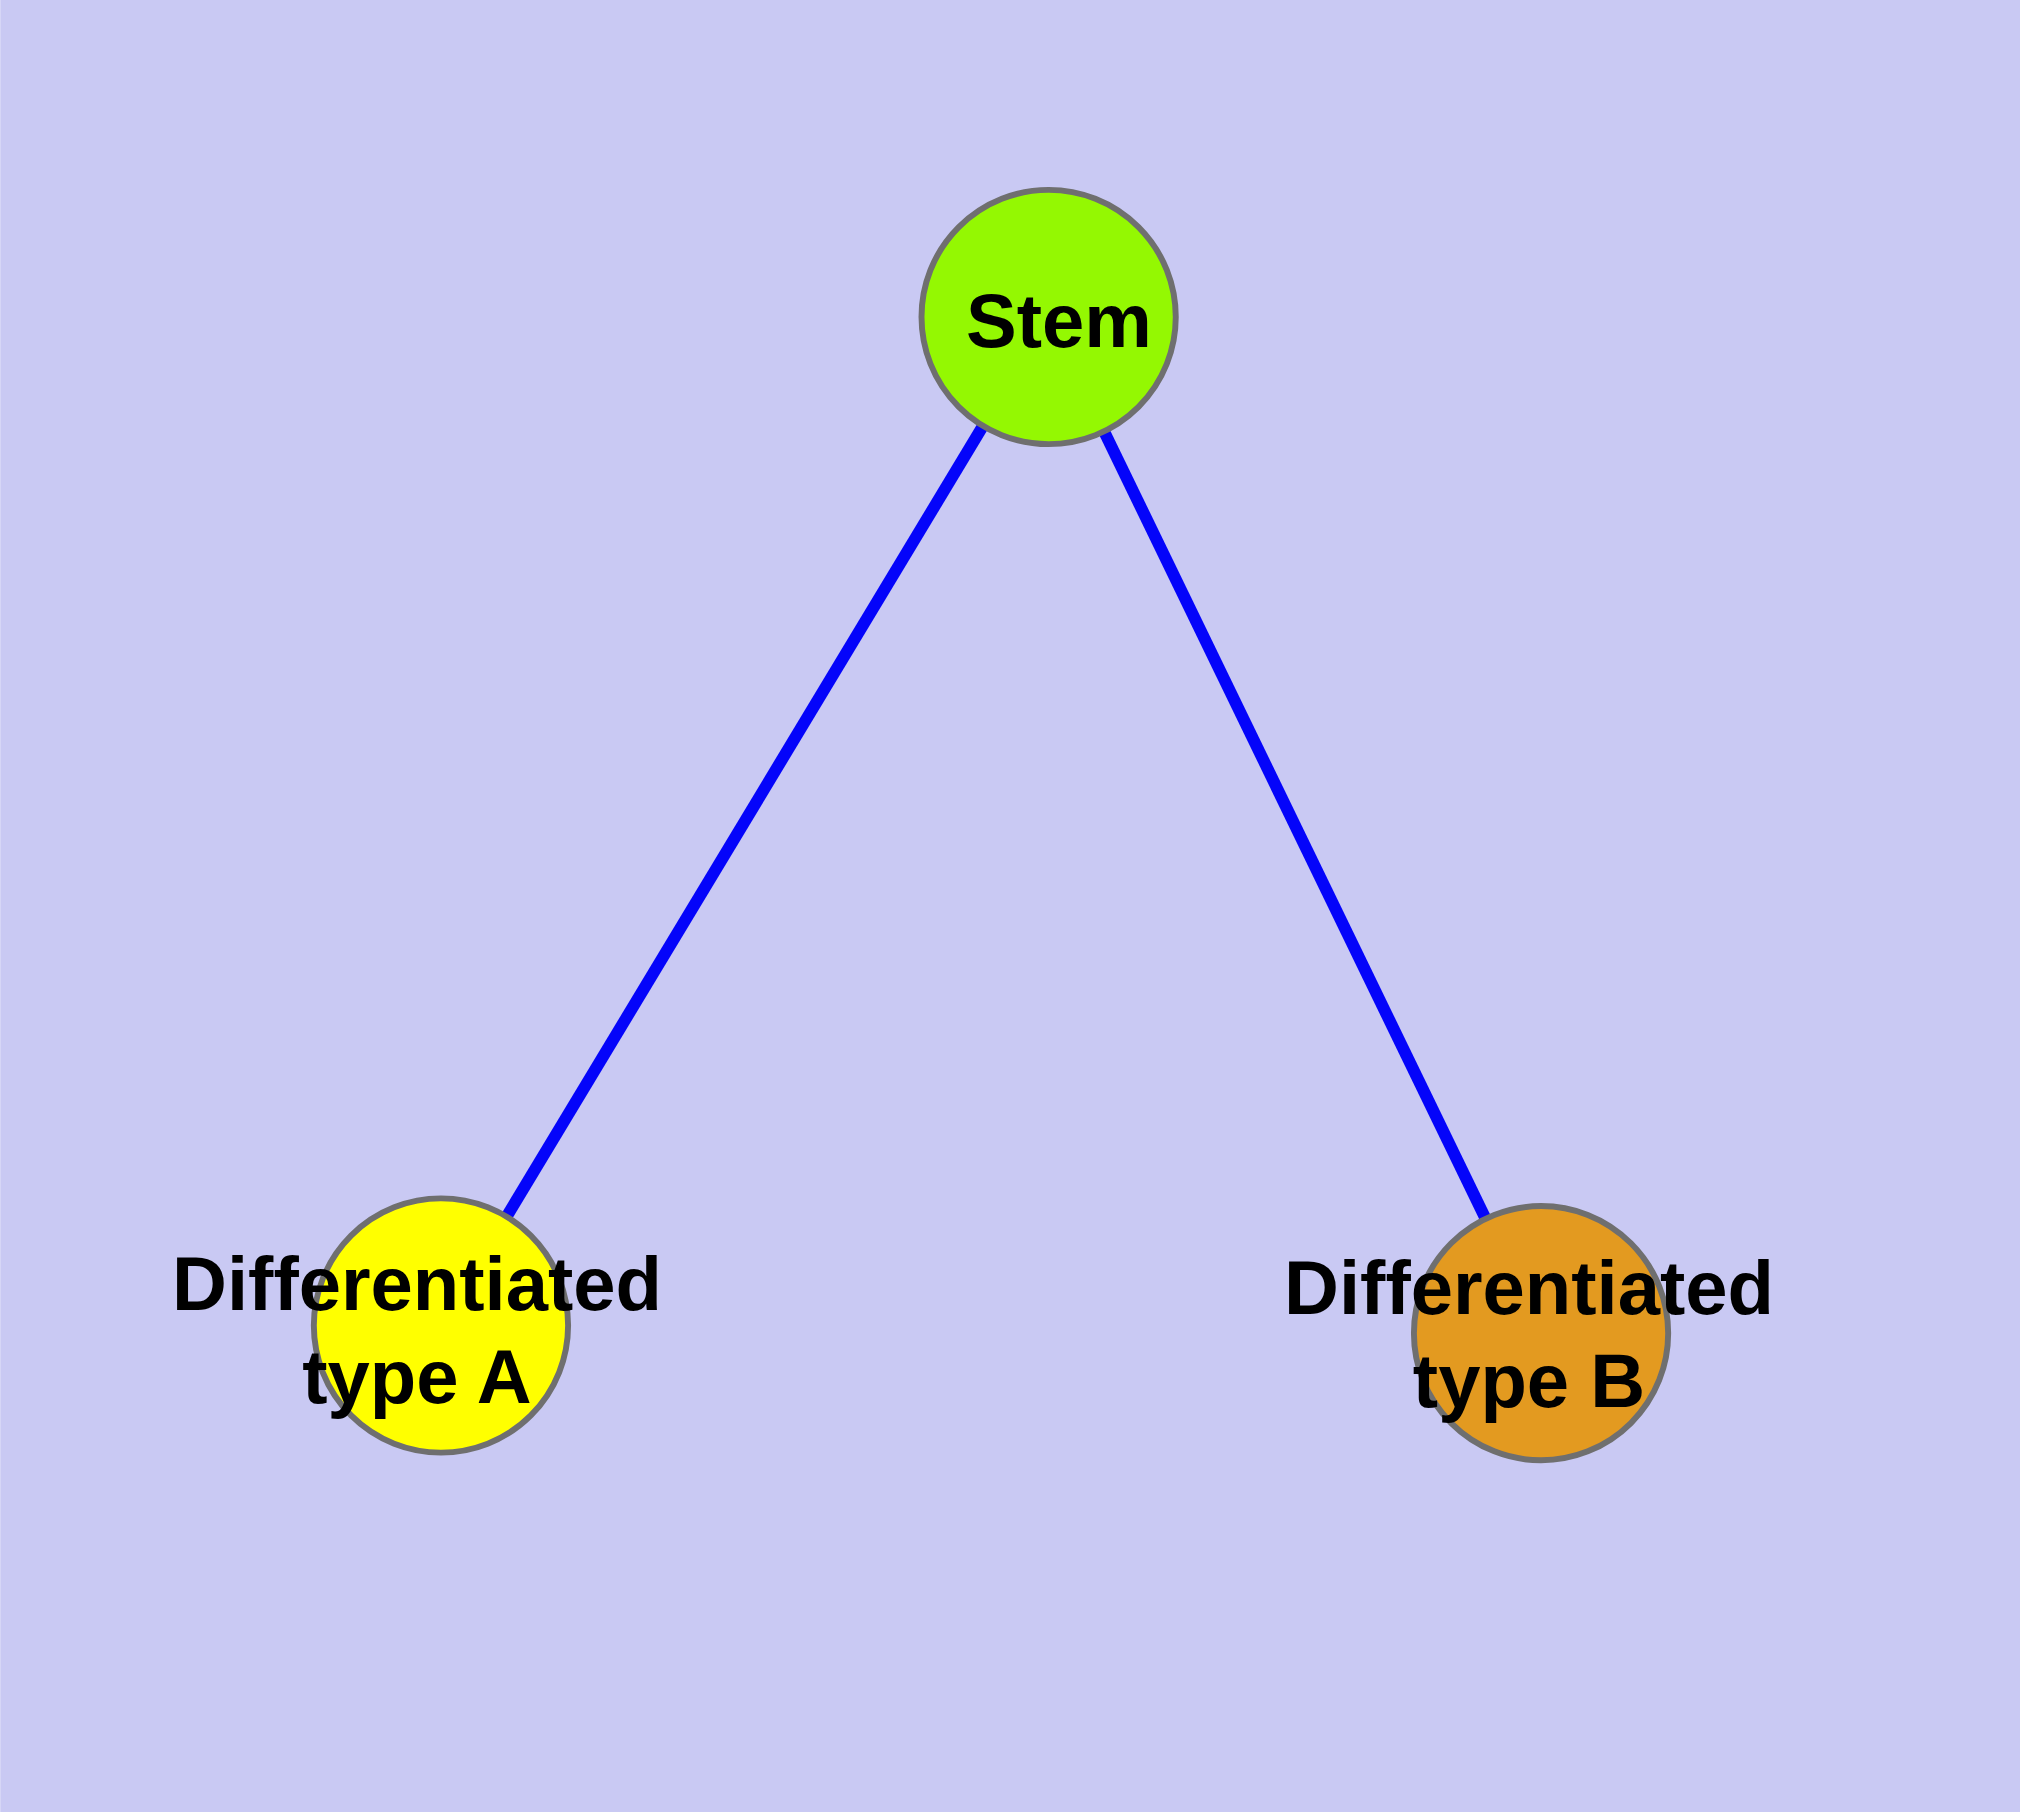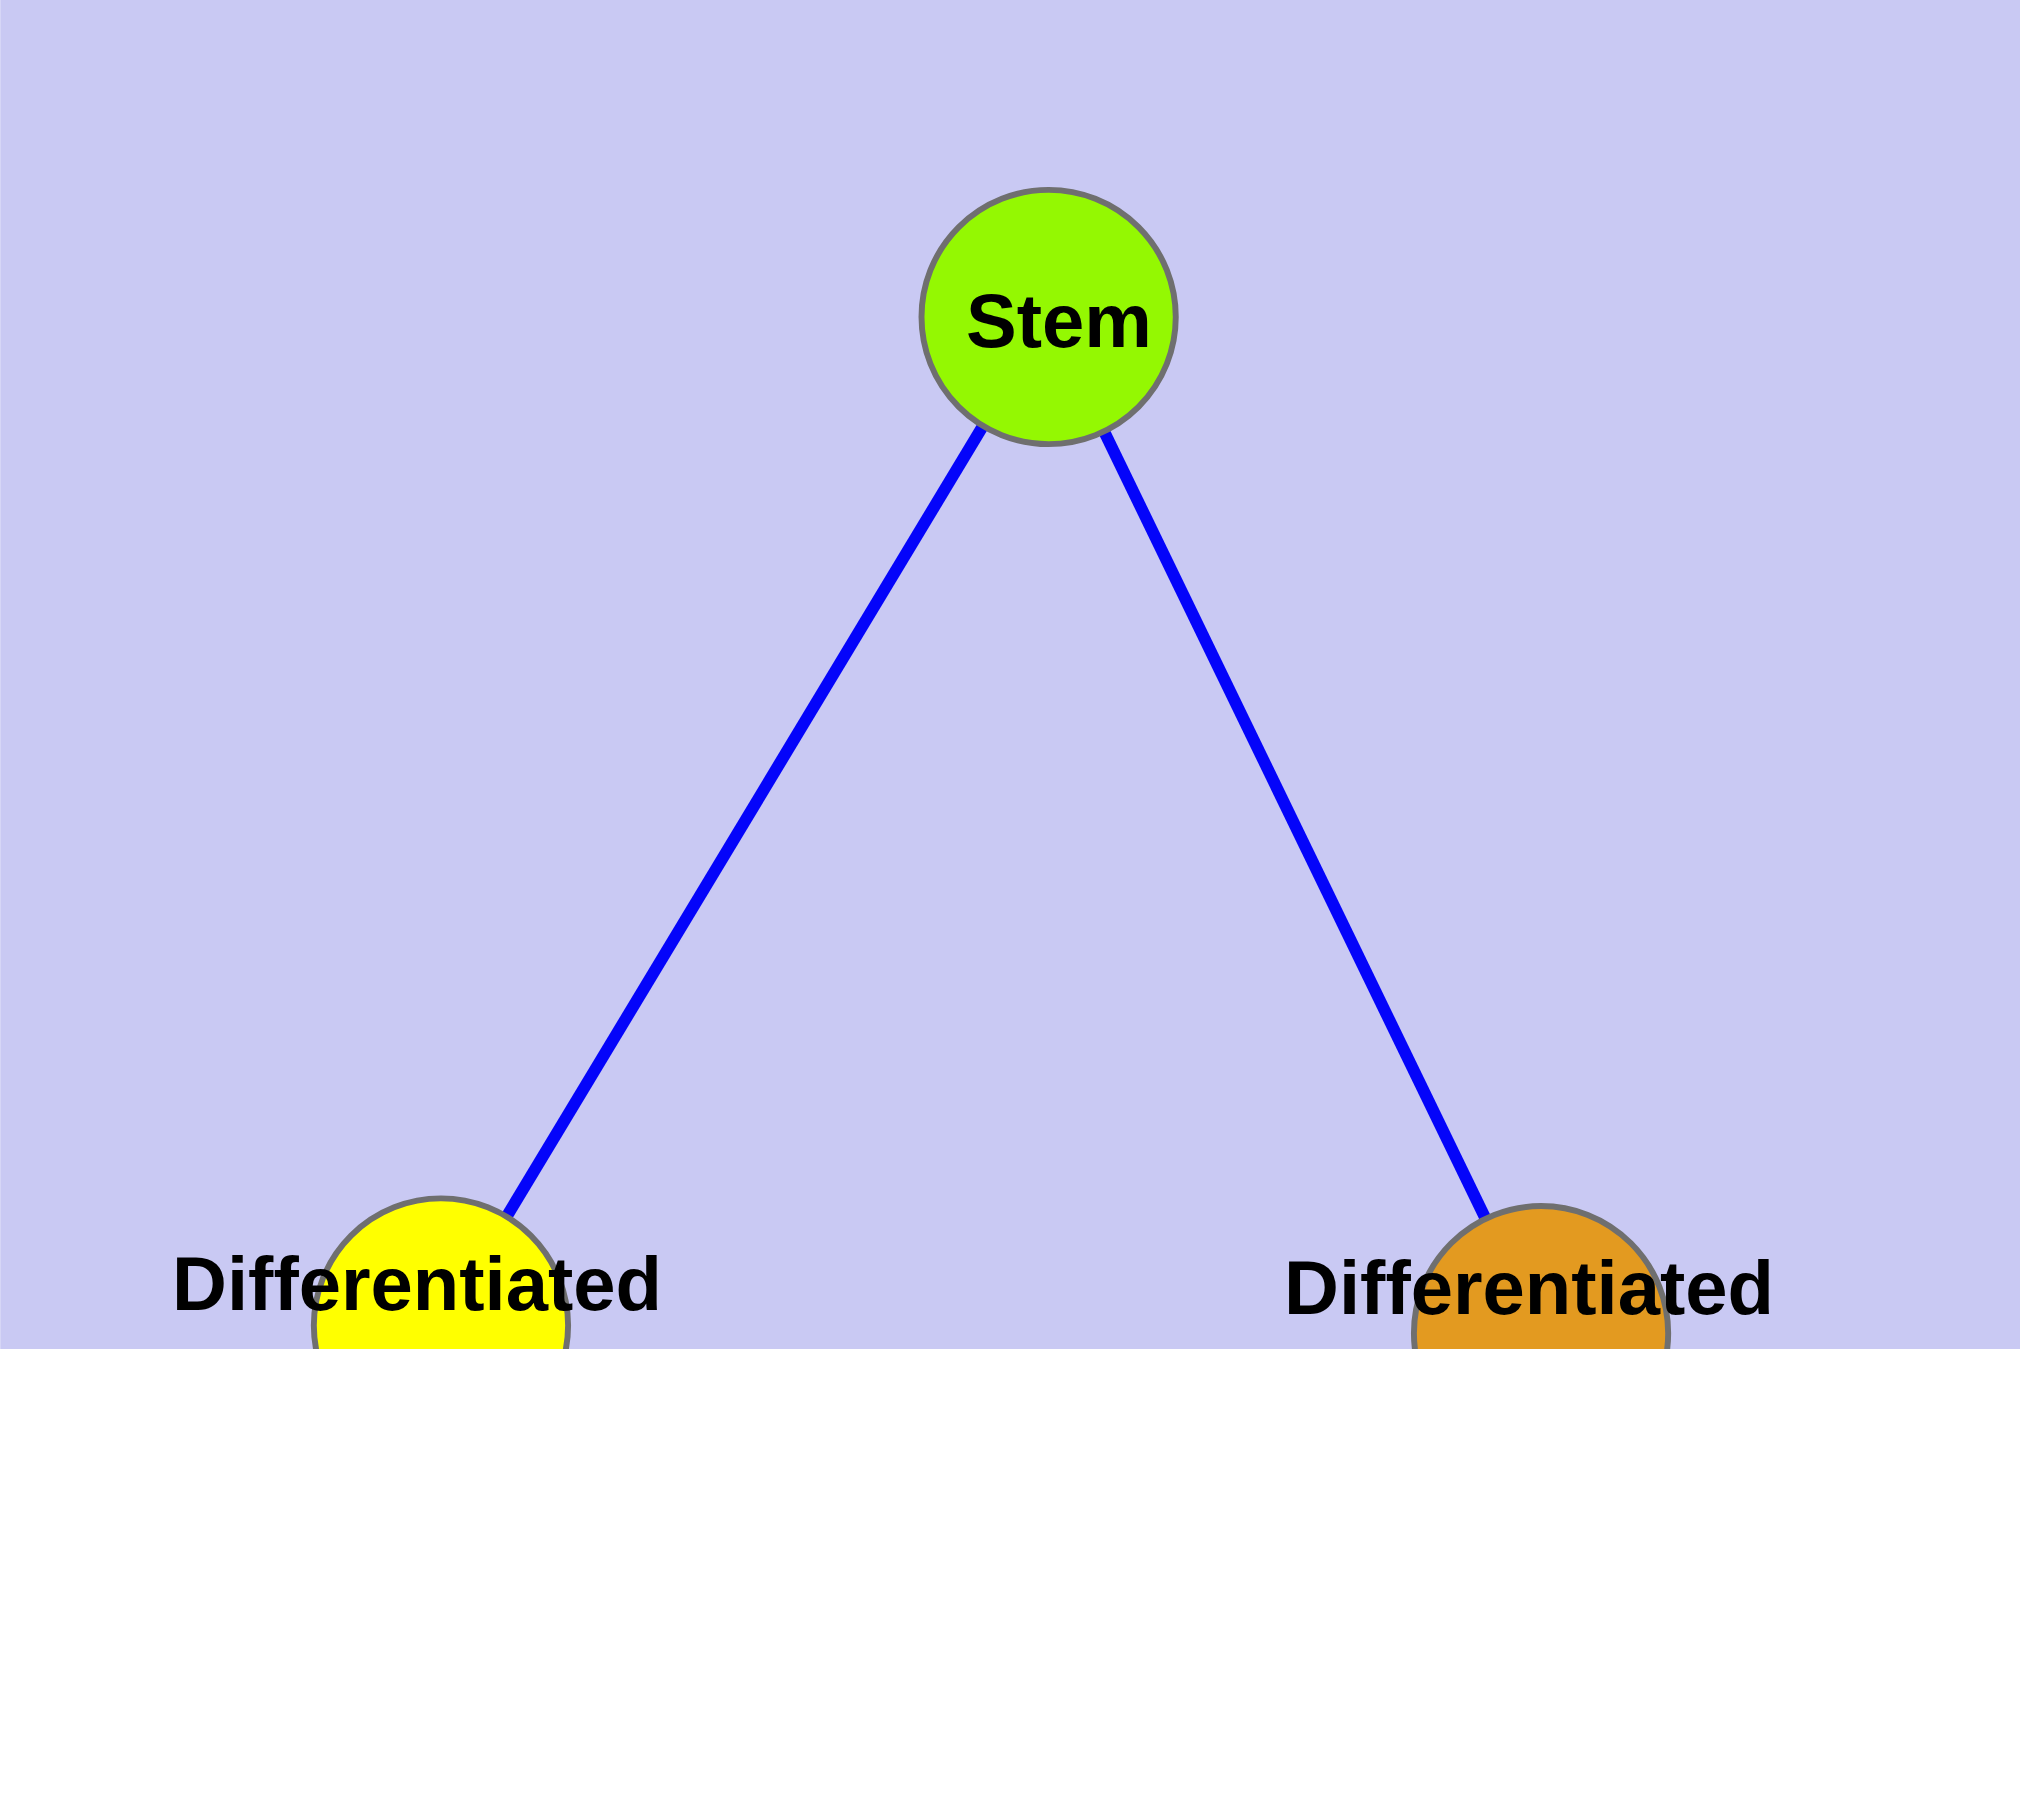--- a/index.html
+++ b/index.html
@@ -2,21 +2,21 @@
 <html style="font-size:13.6px"><head>
 <meta charset="utf-8">
 <style>
   html, body {
     margin: 0;
     padding: 0;
   }
   .canvas {
     position: relative;
     width: 2021px;
-    height: 1349px;
+    height: 1812px;
     overflow: hidden;
     font-family: "Liberation Sans", sans-serif;
   }
   .graph-svg {
     position: absolute;
     left: 0;
     top: 0;
     display: block;
   }
   .node-label {

